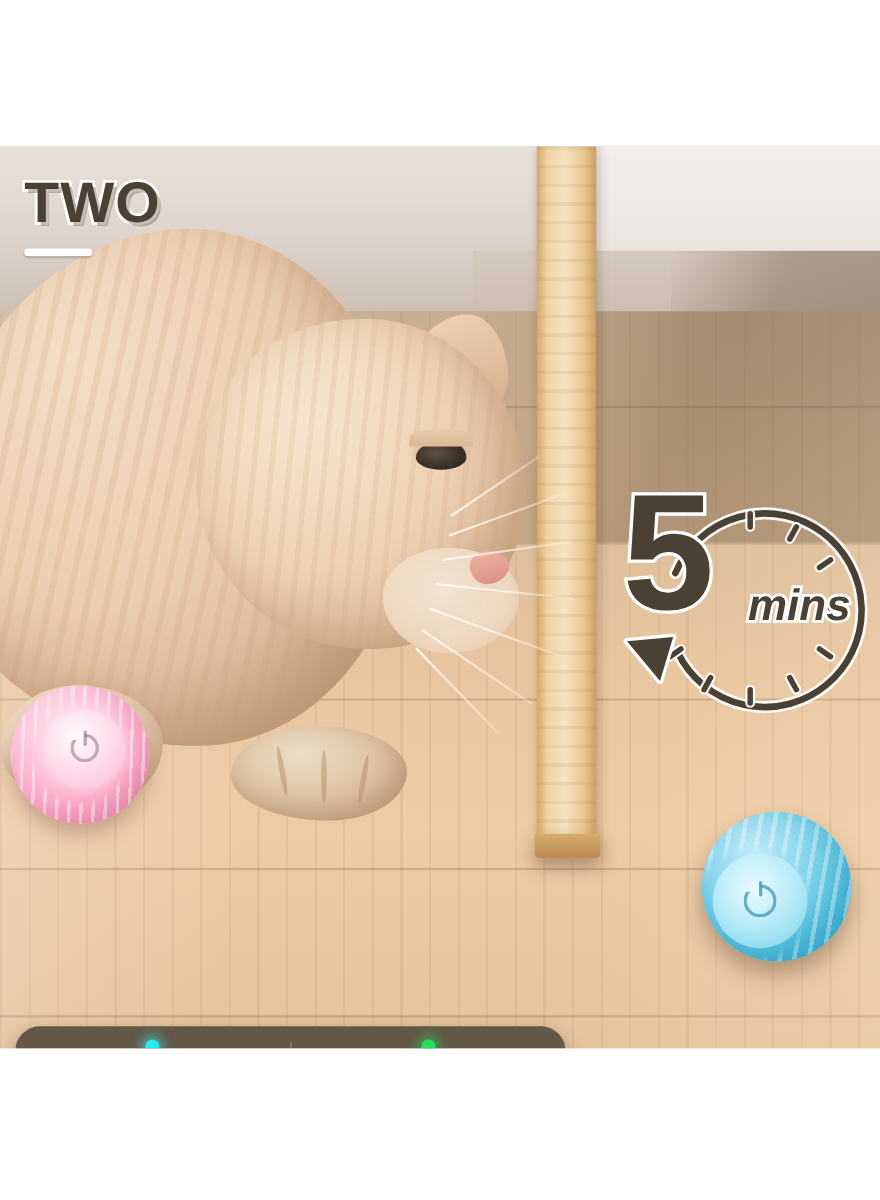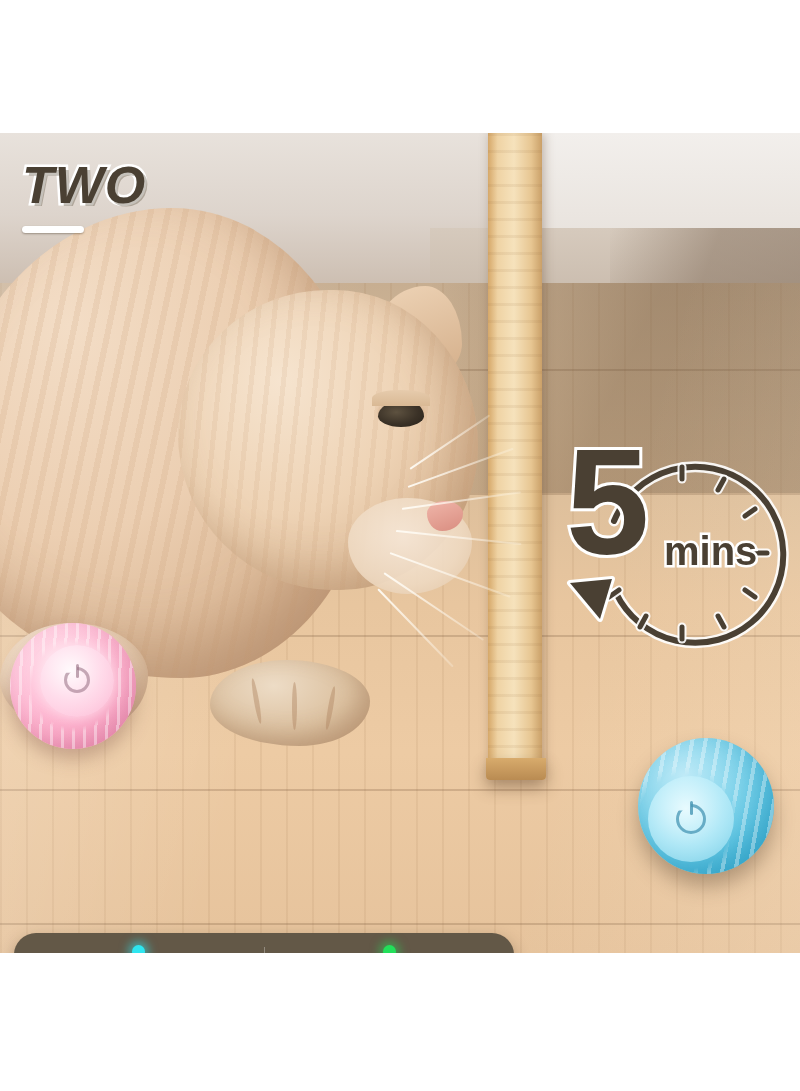--- a/index.html
+++ b/index.html
@@ -108,33 +108,33 @@
        mask-image:radial-gradient(circle at 34% 62%,transparent 0 38%,#000 46% 100%);}
   .ball-blue .cap{position:absolute;left:10px;top:38px;width:86px;height:86px;border-radius:50%;
        background:radial-gradient(circle at 44% 38%,rgba(236,252,255,.95) 0%,rgba(190,238,250,.82) 52%,rgba(150,222,240,.6) 100%);}
   .pwr{position:absolute;border-radius:50%;}
   .pwr .ring{position:absolute;inset:0;border:3px solid rgba(150,110,130,.55);border-radius:50%;
        clip-path:polygon(0 22%,50% 22%,50% 0,100% 0,100% 100%,0 100%);}
   .pwr .stem{position:absolute;left:50%;top:-3px;width:3px;height:14px;margin-left:-1.5px;border-radius:2px;}
 
   
   .headline{position:absolute;left:22px;top:25px;z-index:6;}
-  .hl-line{font-style:italic;font-weight:bold;color:#4a4033;letter-spacing:1px;
+  .hl-line{font-weight:bold;color:#4a4033;letter-spacing:1px;
        -webkit-text-stroke:5px #ffffff;paint-order:stroke fill;
        text-shadow:3px 3px 0 rgba(90,76,58,.35);}
   .hl-two{font-size:52px;line-height:54px;}
   .hl-modes{font-size:40px;line-height:46px;margin-top:4px;}
   .hl-rule{width:62px;height:7px;background:#ffffff;border-radius:4px;margin-top:14px;
        box-shadow:0 1px 2px rgba(80,66,50,.45);}
 
   
   .timer{position:absolute;left:556px;top:300px;width:244px;height:240px;z-index:6;}
   .timer-5{position:absolute;left:10px;top:-6px;font-size:150px;line-height:150px;font-weight:bold;
        color:#4a4033;-webkit-text-stroke:6px #ffffff;paint-order:stroke fill;}
-  .timer-mins{position:absolute;left:108px;top:96px;font-size:40px;font-weight:bold;
+  .timer-mins{position:absolute;left:124px;top:96px;font-size:40px;font-weight:bold;font-style:italic;
        color:#4a4033;-webkit-text-stroke:5px #ffffff;paint-order:stroke fill;}
 
   
   .panel{position:absolute;left:14px;top:800px;width:500px;height:118px;z-index:7;
        background:#635847;border-radius:22px;display:flex;box-shadow:0 6px 16px rgba(60,44,30,.35);}
   .panel-col{flex:1;display:flex;flex-direction:column;align-items:center;justify-content:flex-start;padding-top:12px;}
   .panel-div{width:1px;background:rgba(255,255,255,.30);margin:14px 0;}
   .dot{width:13px;height:13px;border-radius:50%;}
   .dot-cyan{background:#2ee6f0;box-shadow:0 0 10px 4px rgba(46,230,240,.55);}
   .dot-green{background:#22e05a;box-shadow:0 0 10px 4px rgba(34,224,90,.5);}

